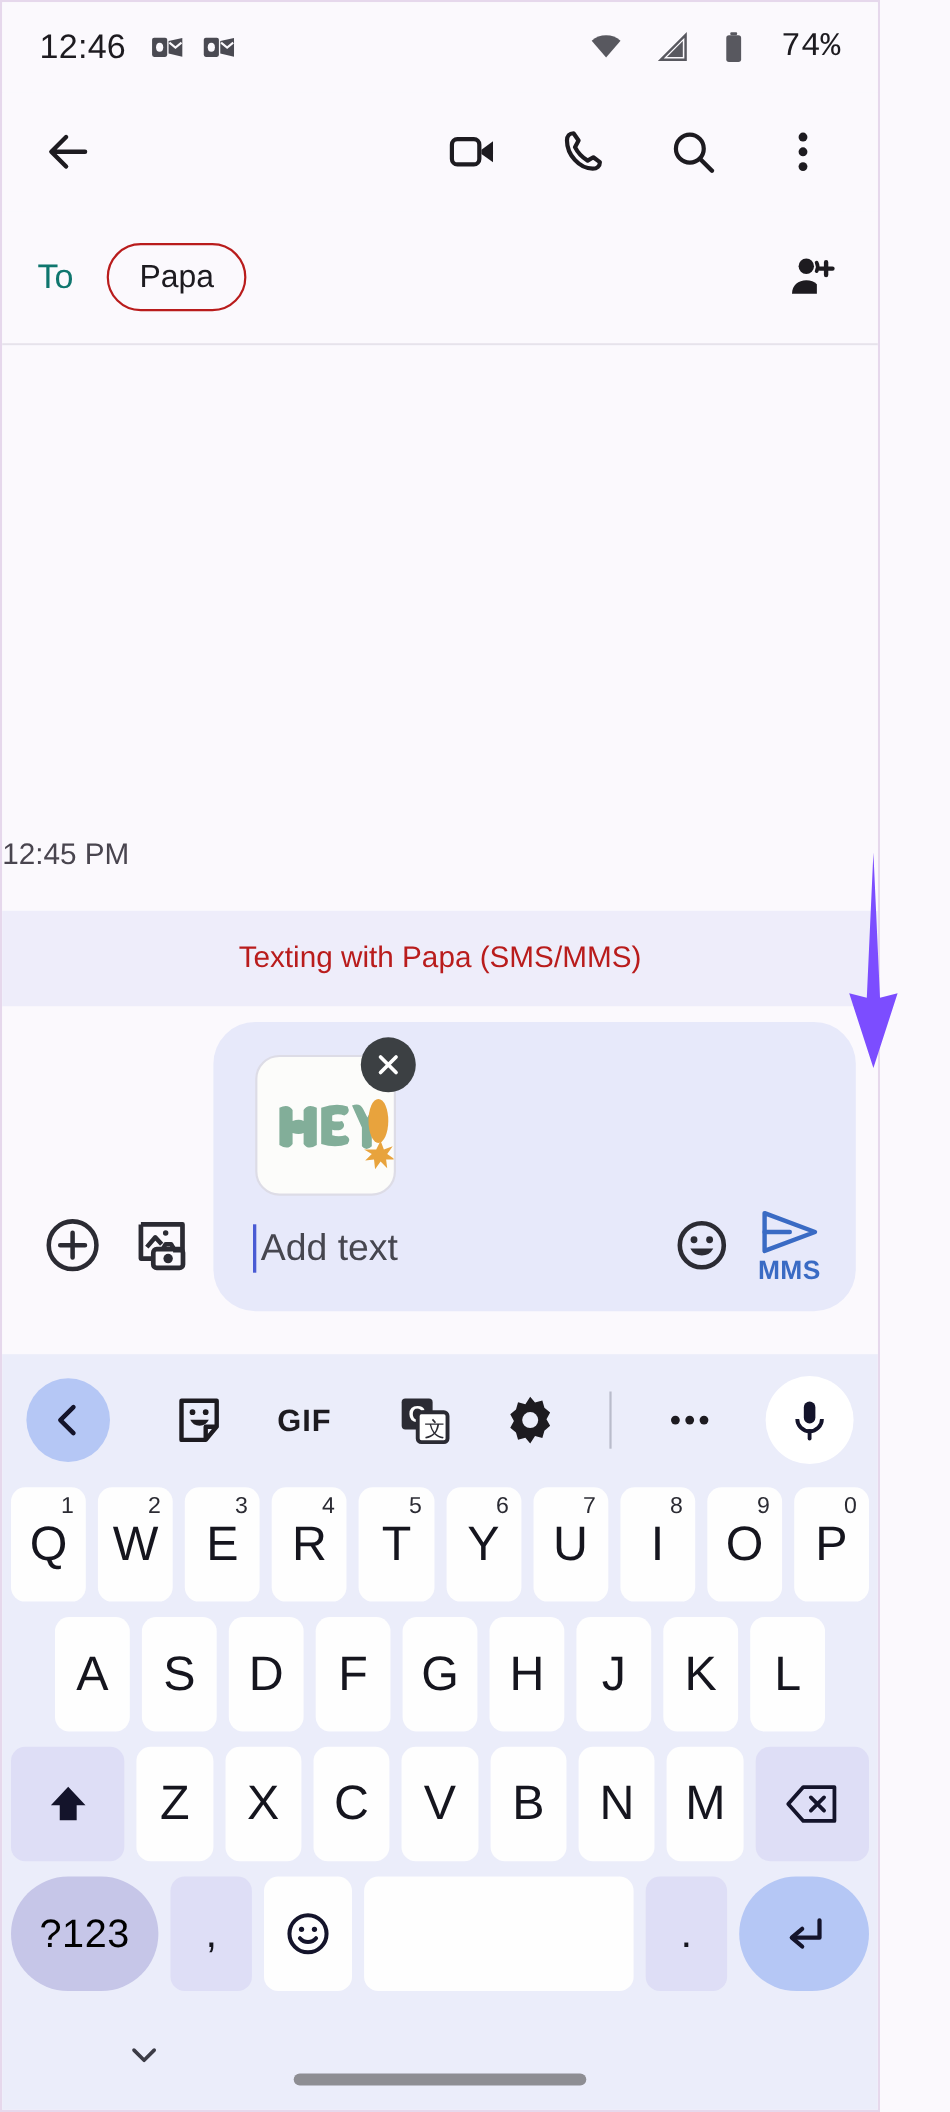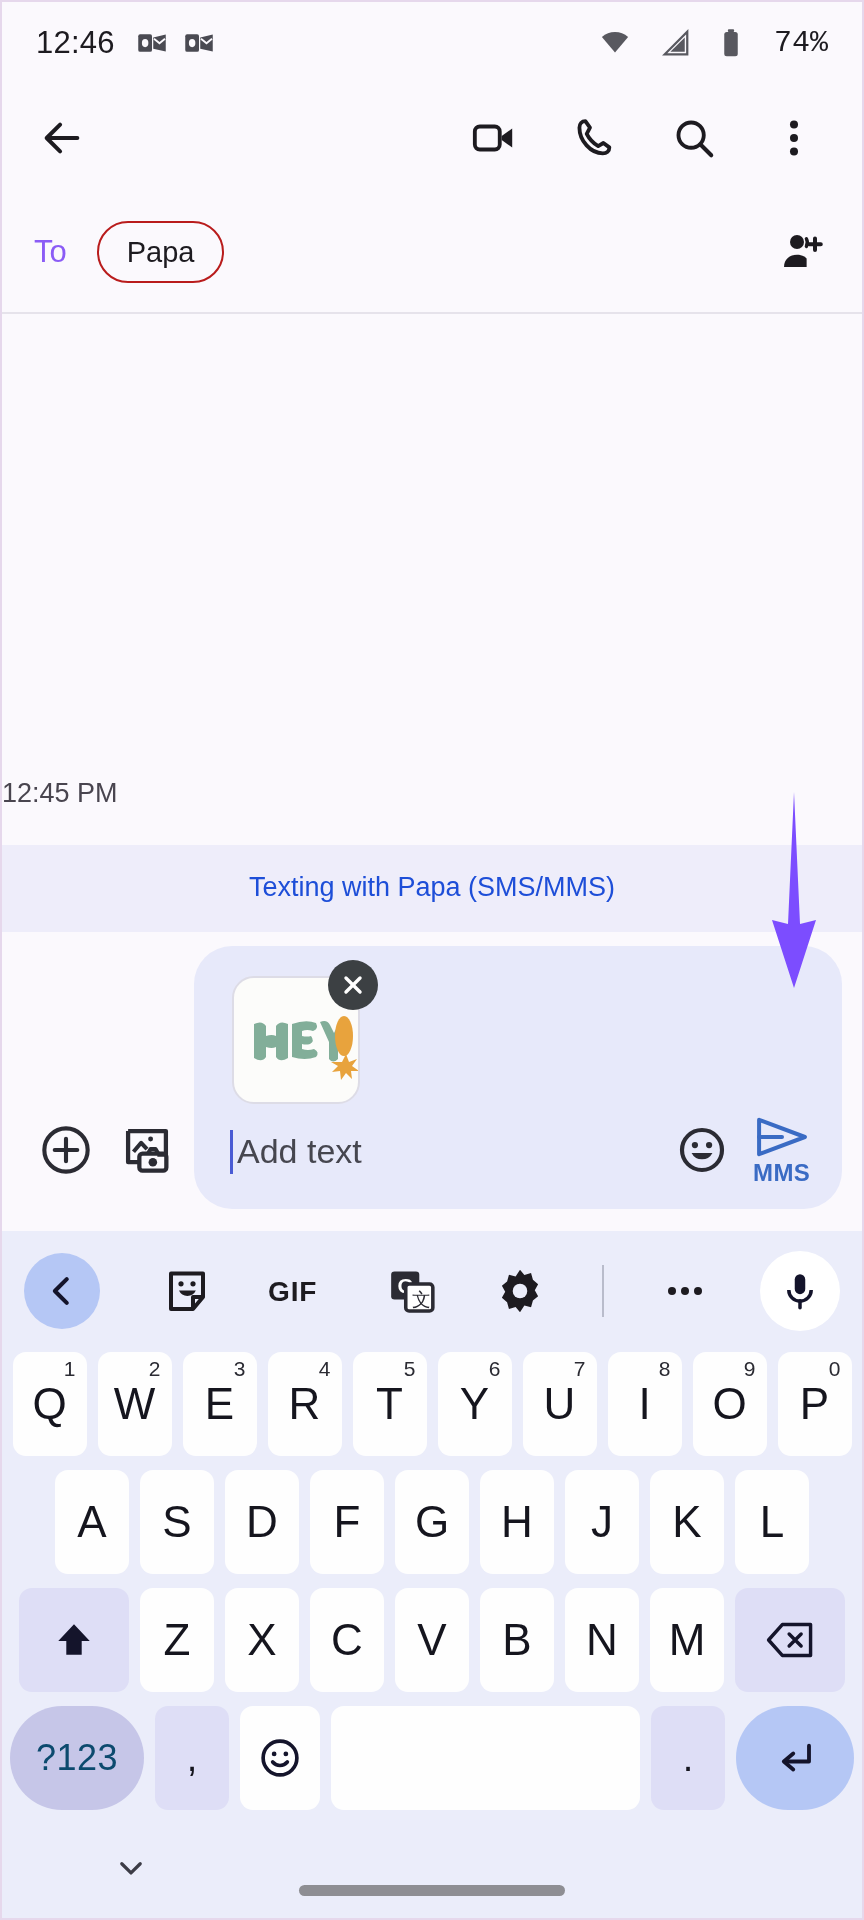--- a/index.html
+++ b/index.html
@@ -4,21 +4,21 @@
 <style>
   * { box-sizing: border-box; margin: 0; padding: 0; }
   html, body {
     width: 864px; height: 1920px;
     font-family: "Liberation Sans", sans-serif;
     background: #FBF9FD;
     overflow: hidden;
   }
   .phone {
     position: relative;
-    width: 864px; height: 1920px;
+    width: 800px; height: 1920px;
     background: #FBF9FD;
     display: flex; flex-direction: column;
     border: 2px solid #E6D8EC;
   }
 
   
   .statusbar {
     height: 82px; flex: 0 0 82px;
     display: flex; align-items: center;
     padding: 0 34px;
@@ -46,21 +46,21 @@
   }
 
   
   .torow {
     height: 122px; flex: 0 0 122px;
     display: flex; align-items: center;
     padding: 0 32px;
     background: #FBF9FD;
     border-bottom: 2px solid #E6E3EB;
   }
-  .to-label { font-size: 31px; color: #8b5cf6; margin-right: 30px; }
+  .to-label { font-size: 31px; color: #0f766e; margin-right: 30px; }
   .chip {
     height: 62px; min-width: 104px;
     padding: 0 28px;
     border: 2px solid #b91c1c;
     border-radius: 34px;
     display: flex; align-items: center; justify-content: center;
     font-size: 29px; color: #1D1B20;
     background: transparent;
   }
   .torow .add-person { margin-left: auto; }
@@ -73,29 +73,29 @@
     background: #FBF9FD;
     min-height: 0;
   }
   .timestamp {
     font-size: 27px; color: #49454F;
     padding-bottom: 36px;
   }
   .sms-banner {
     background: #EEEDFA;
     text-align: center;
-    font-size: 27px; color: #1d4ed8;
+    font-size: 27px; color: #b91c1c;
     padding: 27px 0 29px;
   }
 
   
   .composewrap {
     position: relative;
     background: #FBF9FD;
-    padding: 14px 20px 22px;
+    padding: 14px 20px 39px;
     flex: 0 0 auto;
   }
   .composerow { display: flex; align-items: flex-end; gap: 0; }
   .compose-lefticons {
     display: flex; align-items: center; gap: 28px;
     padding: 0 20px 28px 18px;
   }
   .composebox {
     flex: 1;
     background: #E7E9FA;
@@ -189,21 +189,21 @@
   .krow-3 .key { width: 74px; }
   .key .num {
     position: absolute; top: 5px; right: 11px;
     font-size: 21px; color: #2B2B33;
   }
   .key.mod { background: #DEDEF6; width: 110px; }
   .key.shift { border-radius: 13px; }
   .krow-4 { padding: 7px 8px 12px; gap: 11px; }
   .key.k123 {
     background: #C6C6E8; width: 134px; border-radius: 52px;
-    font-size: 36px; color: #0c4a6e; letter-spacing: .5px;
+    font-size: 36px; color: #000000; letter-spacing: .5px;
   }
   .key.kcomma { background: #DEDEF6; width: 74px; font-size: 38px; }
   .key.kemoji { background: #FEFEFE; width: 80px; }
   .key.kspace { background: #FEFEFE; flex: 1; border-radius: 13px; }
   .key.kperiod { background: #DEDEF6; width: 74px; font-size: 38px; }
   .key.kenter {
     background: #B5C7F5; width: 118px; border-radius: 52px;
   }
   .kbbottom {
     height: 96px;

